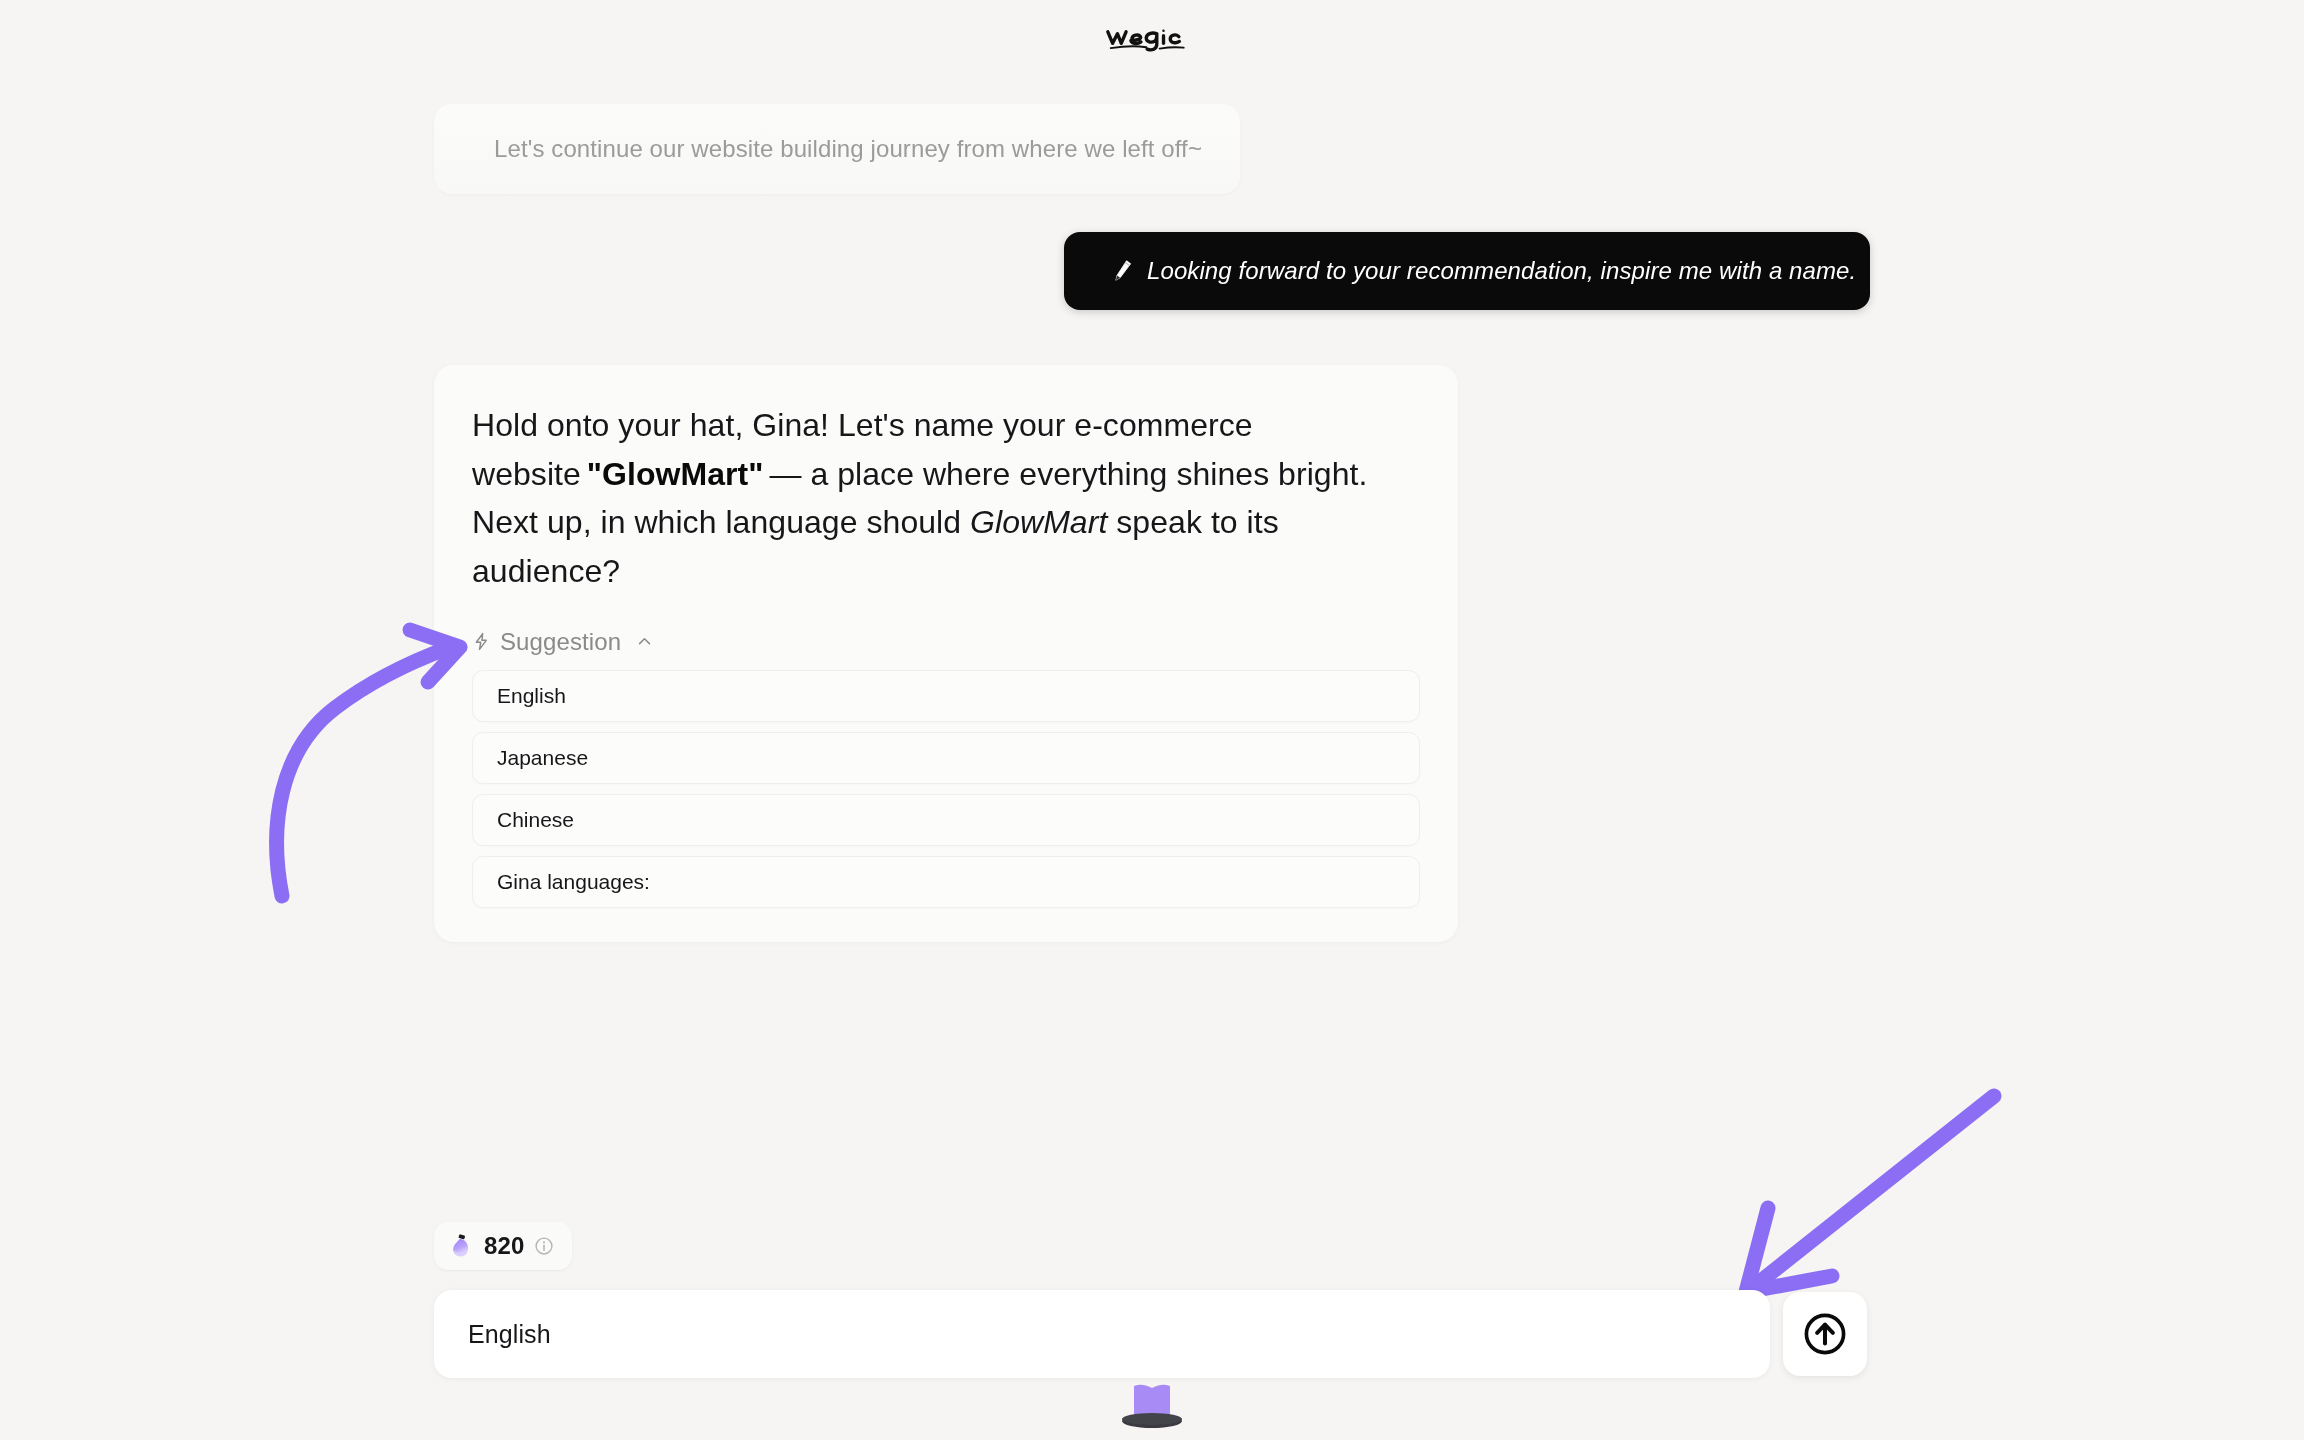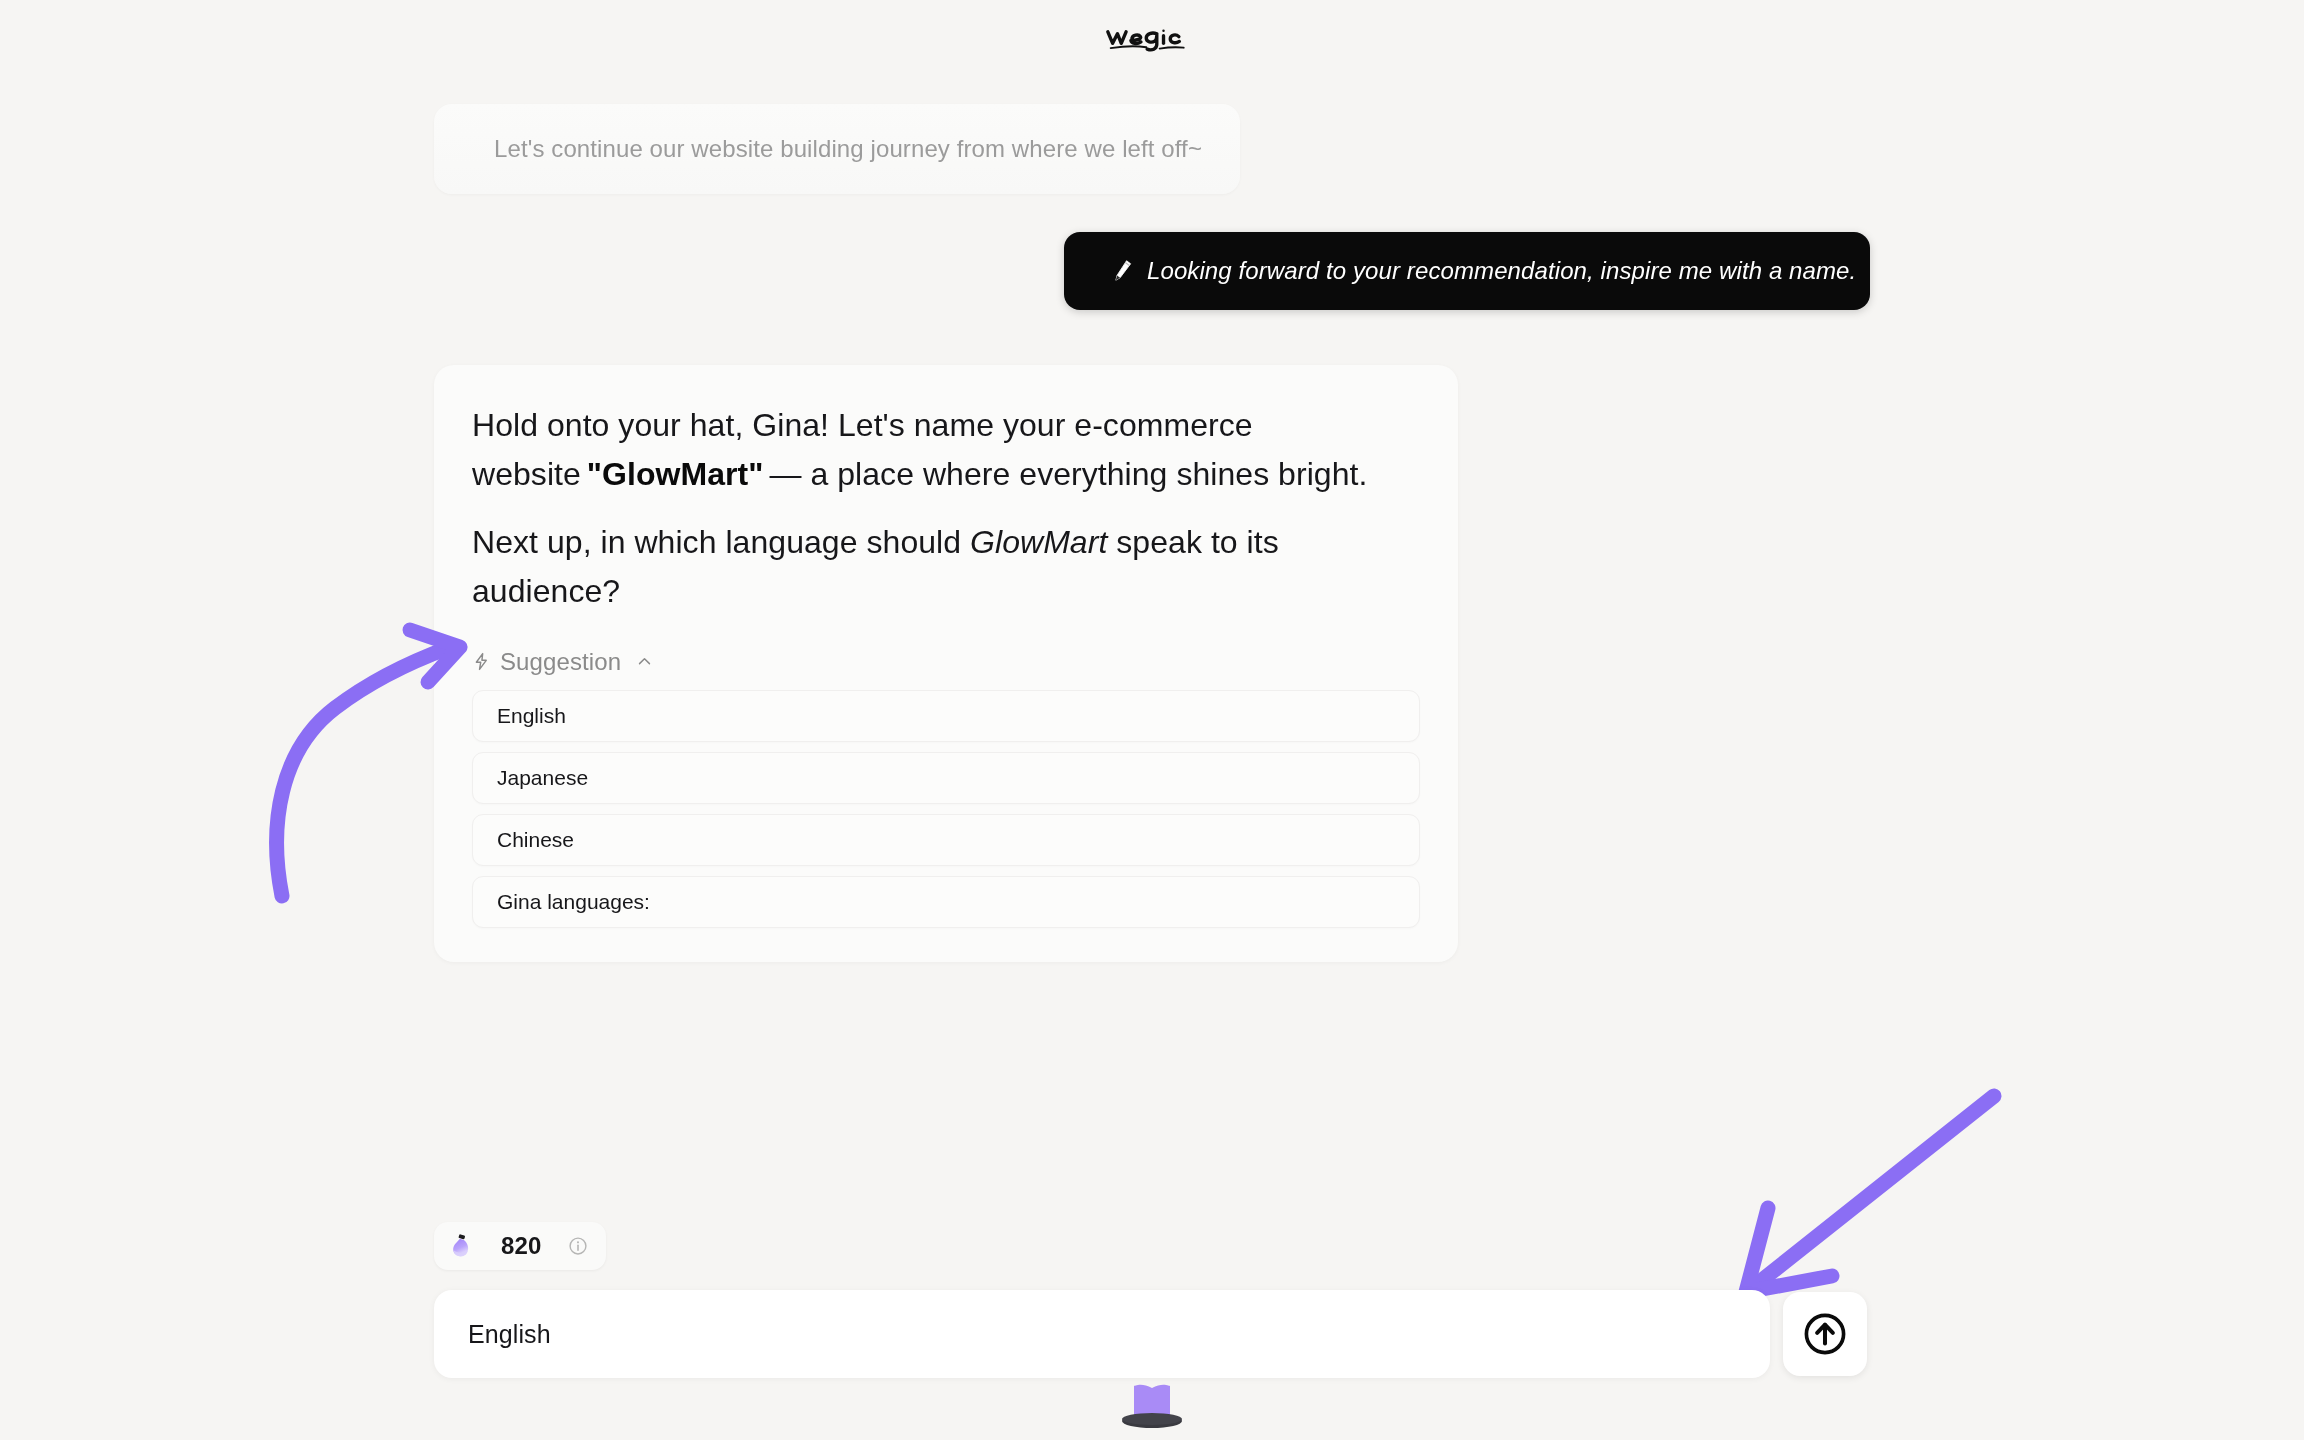--- a/index.html
+++ b/index.html
@@ -90,21 +90,21 @@
     border-radius: 20px;
     box-shadow: 0 1px 4px rgba(0,0,0,0.04);
     padding: 36px 38px 34px 38px;
   }
   .assistant-para {
     font-size: 32px;
     line-height: 1.52;
     color: #17171a;
     letter-spacing: 0.05px;
   }
-  .assistant-para.second { margin-top: 20px; }
+  .assistant-para.second { }
   .brandname {
     font-weight: bold;
     color: #0a0a0a;
     margin: 0 6px;
   }
   .emname { font-style: italic; }
 
   
   .suggestion-head {
     display: flex;
@@ -148,21 +148,21 @@
   .credits-badge {
     position: absolute;
     left: 434px;
     top: 1222px;
     height: 48px;
     background: #fafaf9;
     border-radius: 14px;
     display: flex;
     align-items: center;
     padding: 0 18px 0 14px;
-    gap: 26px;
+    gap: 9px;
     box-shadow: 0 1px 3px rgba(0,0,0,0.05);
     cursor: pointer;
   }
   .potion-icon { width: 27px; height: 27px; display: block; }
   .credits-value {
     font-size: 24px;
     font-weight: bold;
     color: #17171a;
     letter-spacing: 0.2px;
   }

